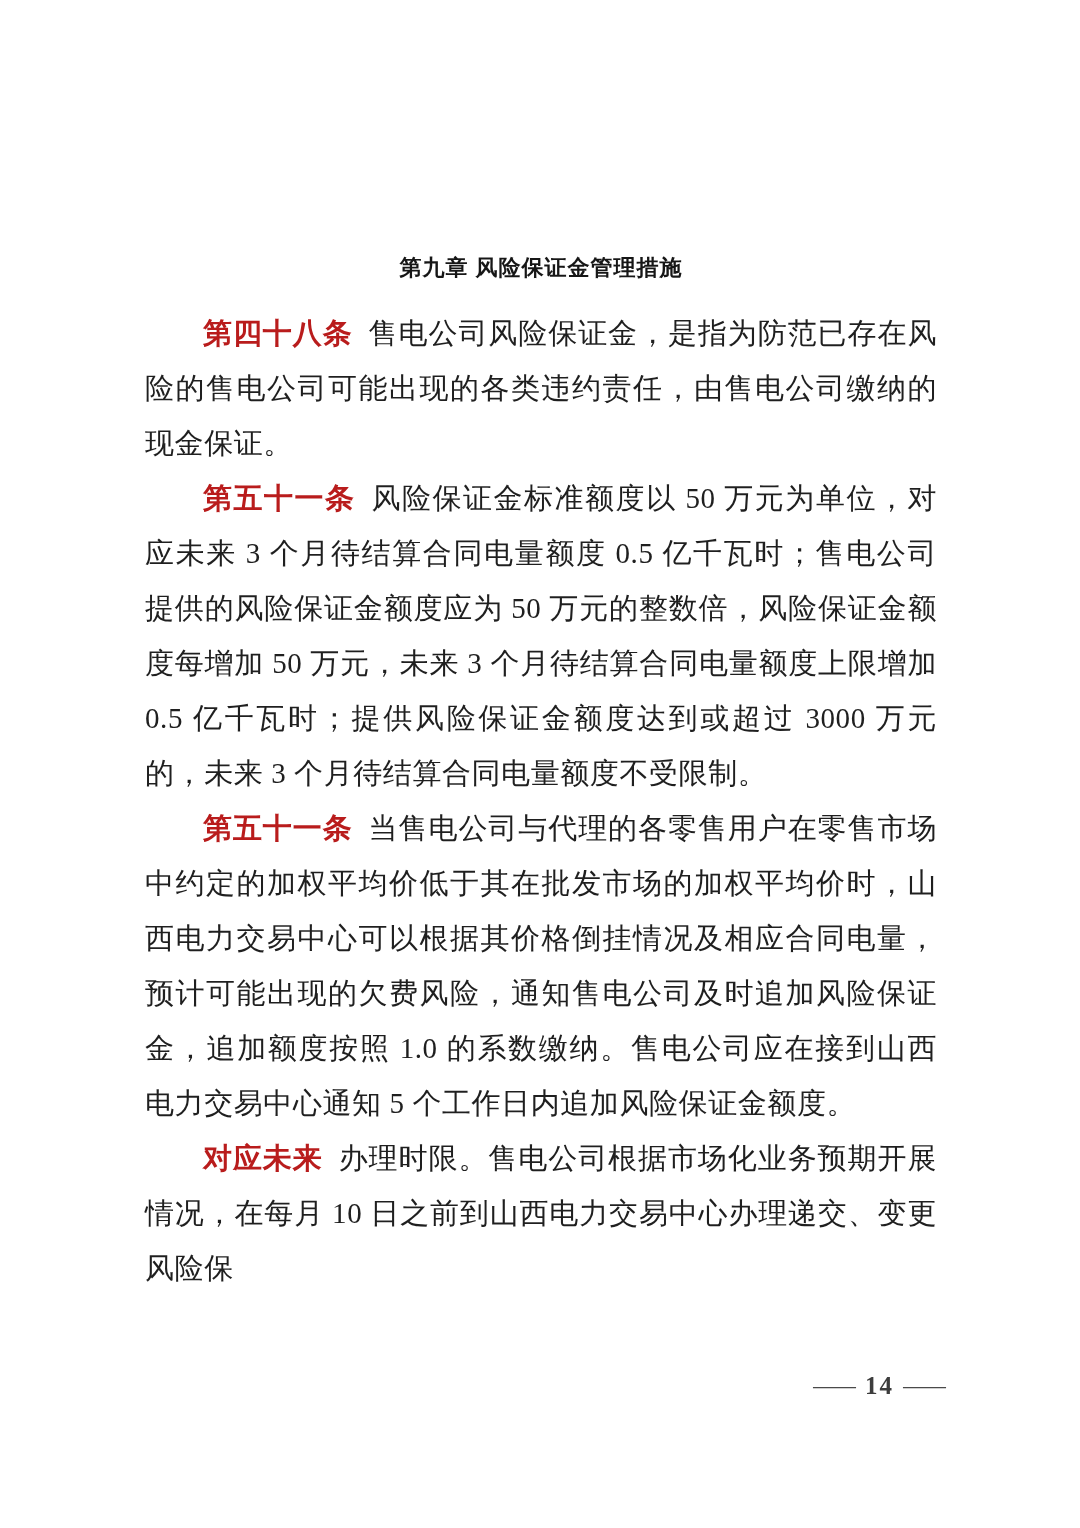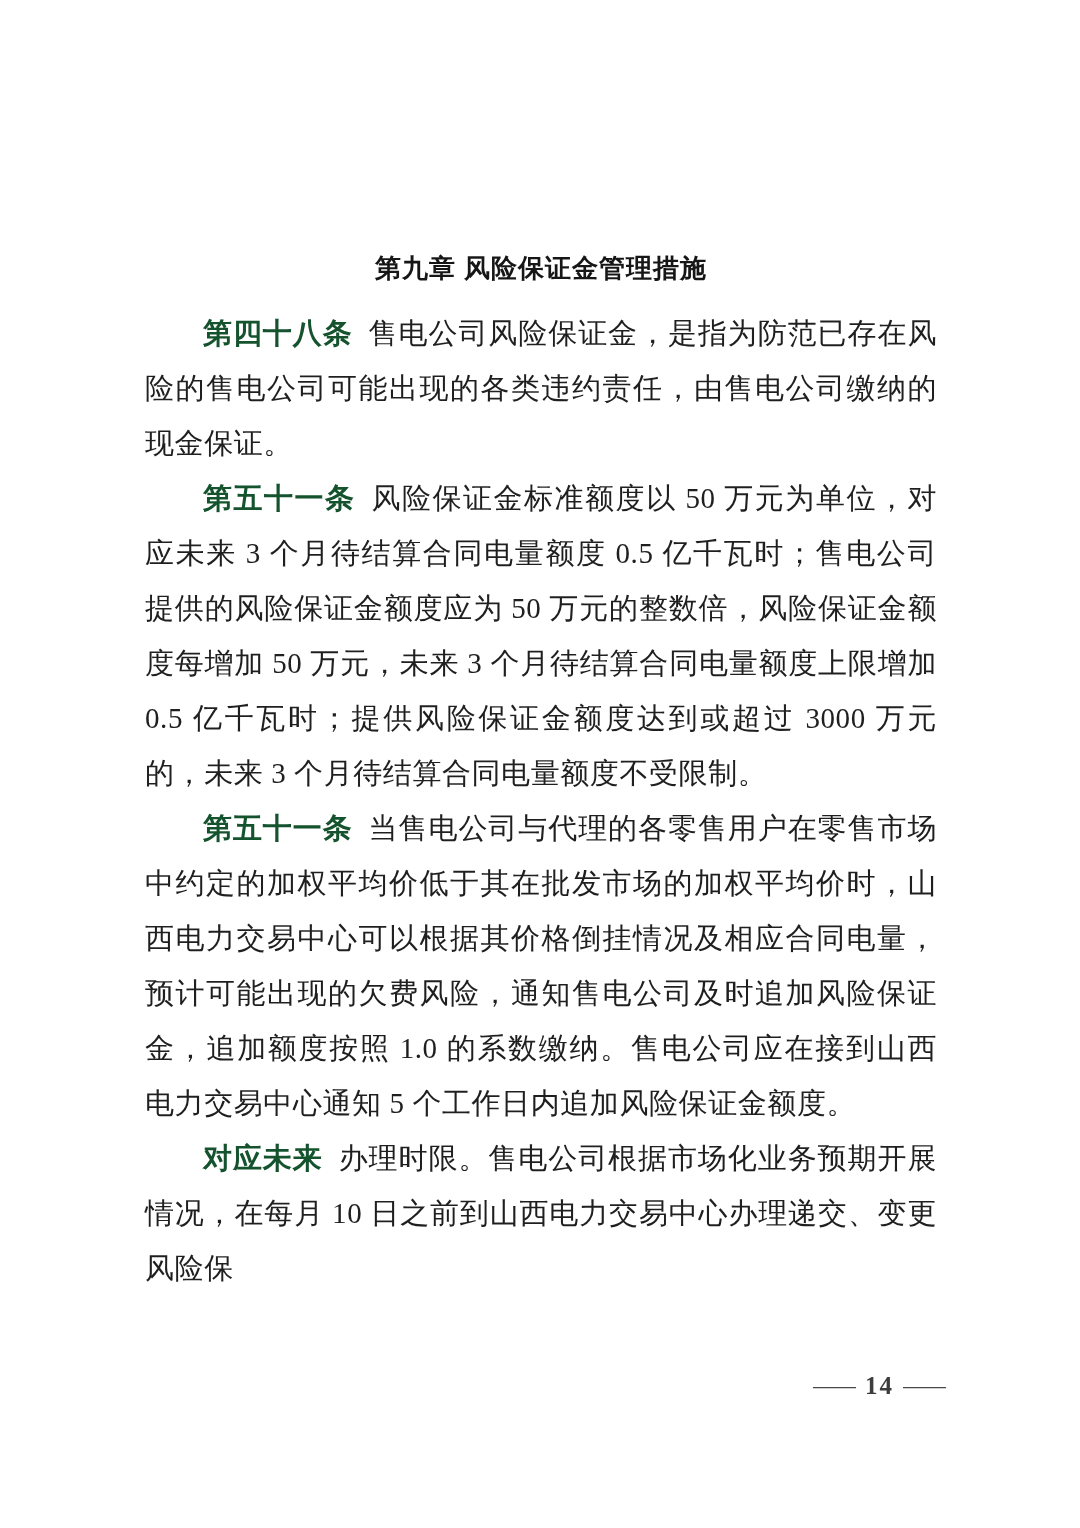--- a/index.html
+++ b/index.html
@@ -19,41 +19,41 @@
   }
   .content {
     position: absolute;
     left: 145px;
     top: 246px;
     width: 792px;
   }
   .doc-title {
     margin: 0 0 16px 0;
     text-align: center;
-    font-size: 26px;
+    font-size: 22px;
     line-height: 44px;
     font-weight: 700;
     letter-spacing: 1px;
     font-family: "Liberation Sans", "DejaVu Sans", sans-serif;
     color: #161616;
   }
   .para {
     margin: 0;
     font-size: 29px;
     line-height: 55px;
     text-align: justify;
     text-indent: 2em;
     letter-spacing: 0.02em;
     color: #1f1f1f;
   }
   .para .article-head {
     font-weight: 700;
     font-family: "Liberation Sans", "DejaVu Sans", sans-serif;
     margin-right: 0.55em;
-    color: #14532d;
+    color: #b91c1c;
   }
   .footer {
     position: absolute;
     top: 1372px;
     right: 143px;
     display: flex;
     align-items: center;
     gap: 12px;
     font-size: 25px;
     color: #3d3d3d;

